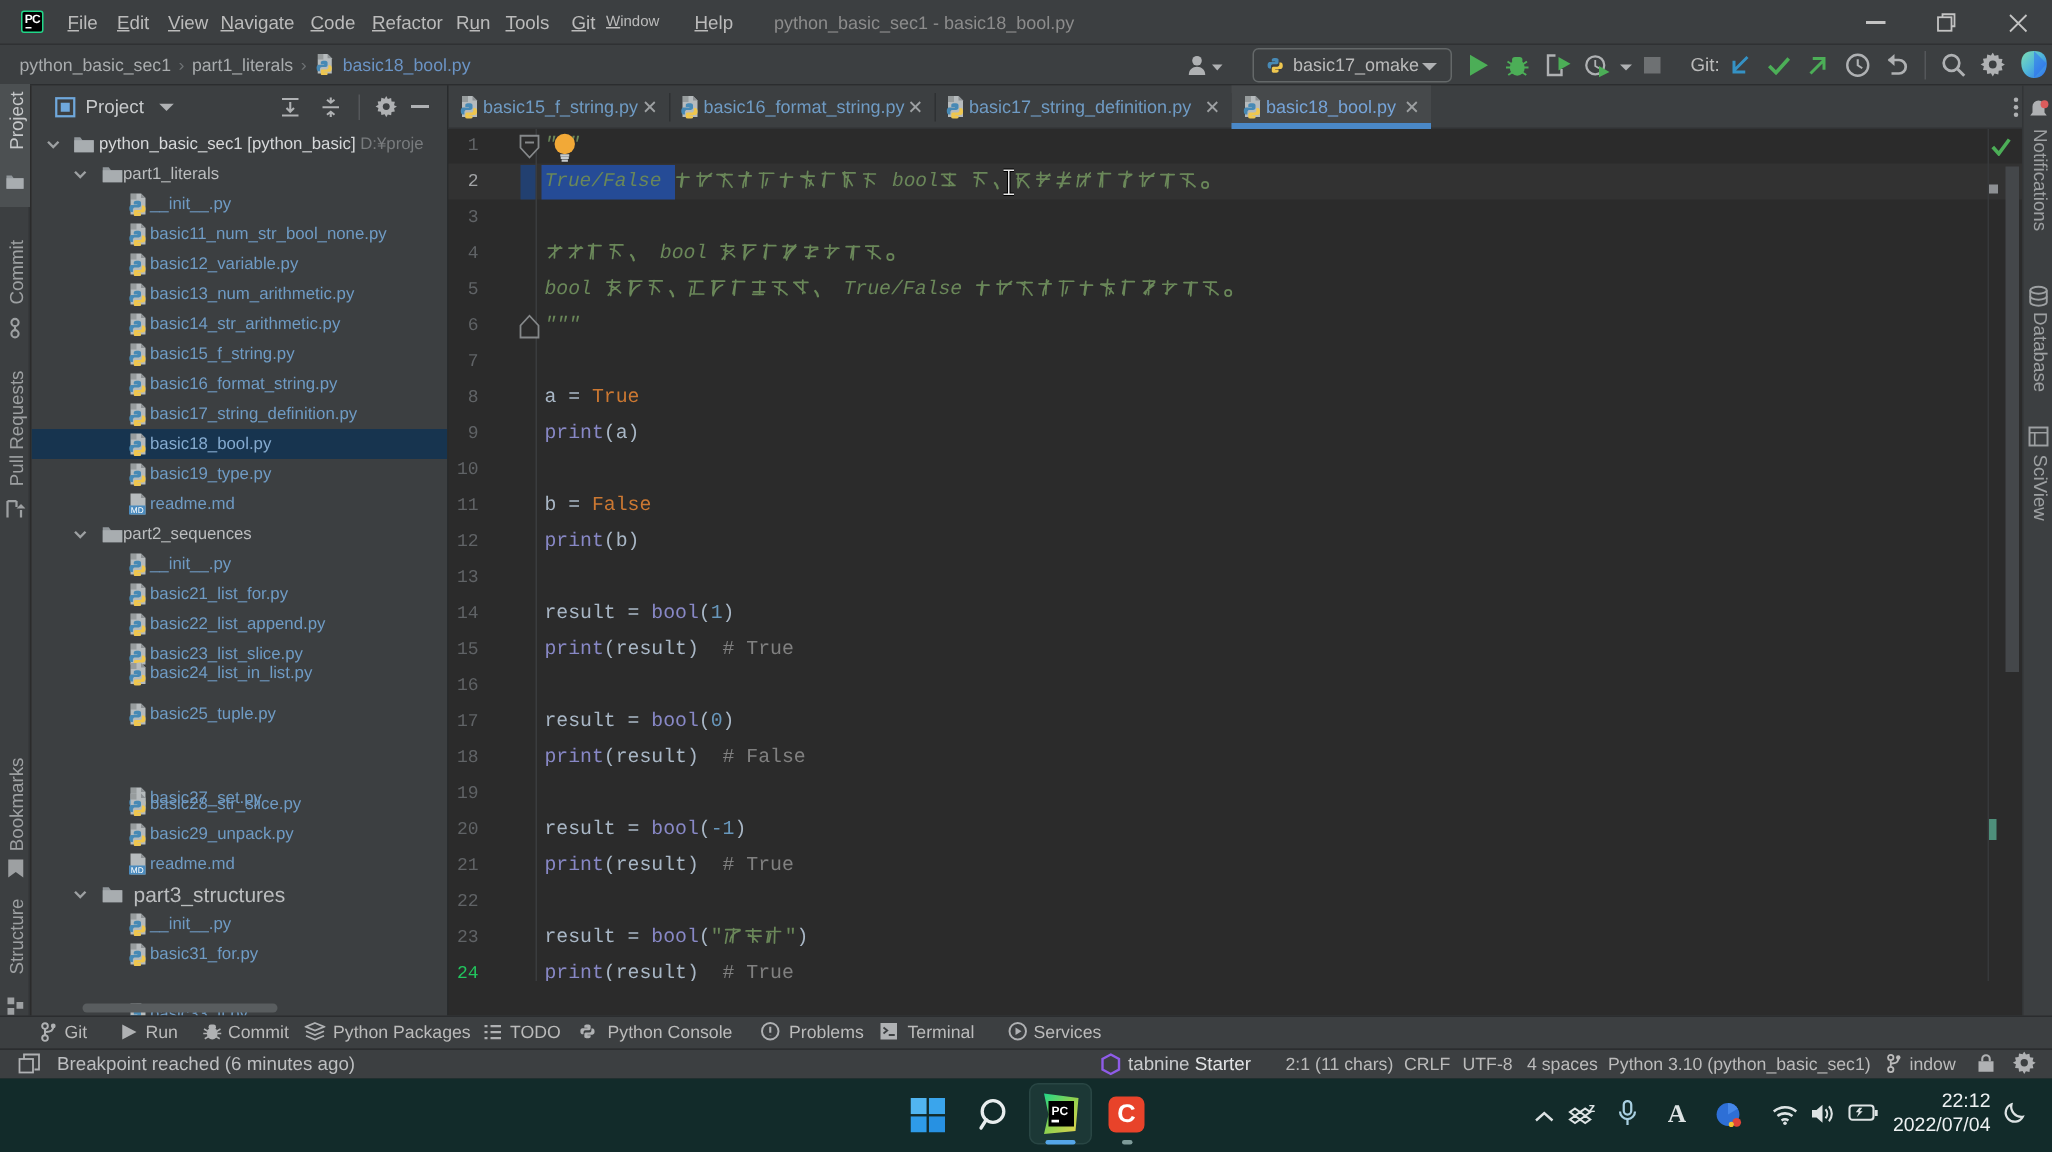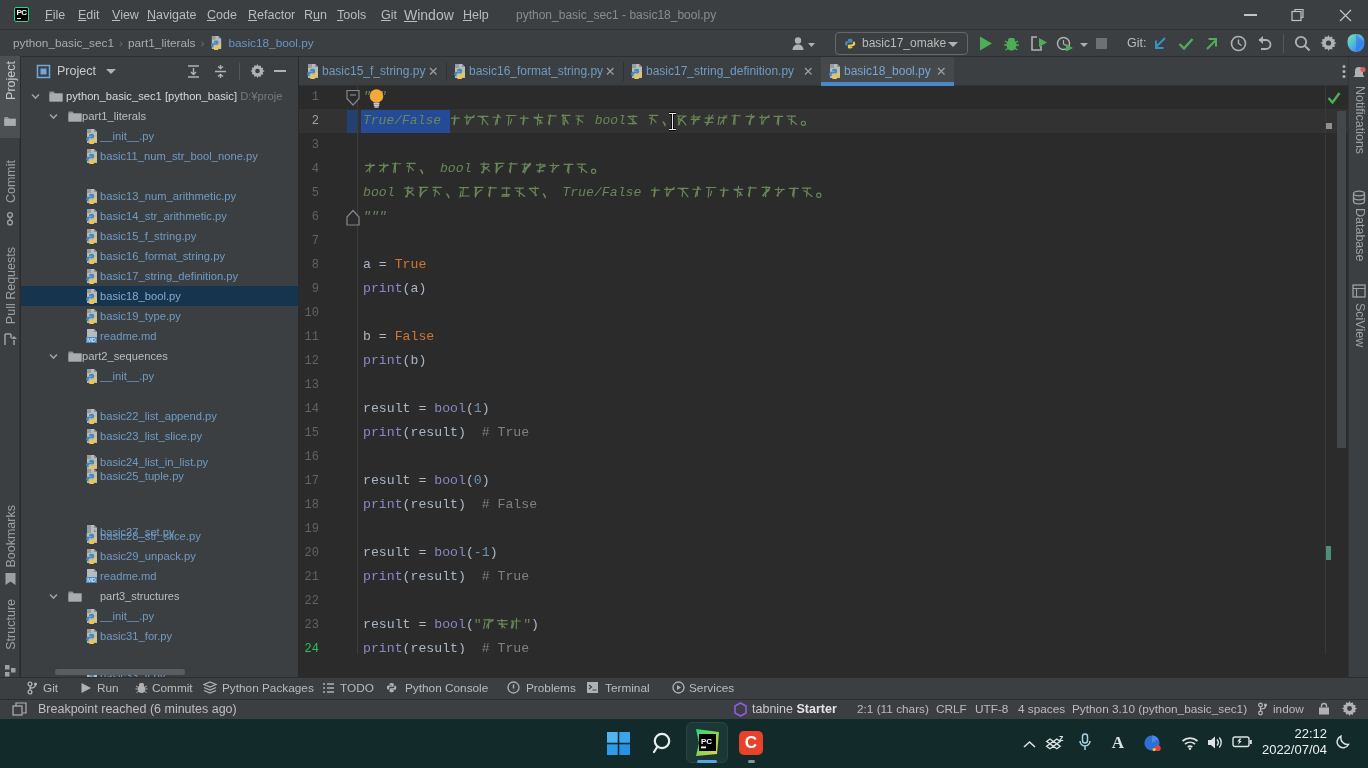--- a/index.html
+++ b/index.html
@@ -47,21 +47,21 @@
     <div class="abs" style="left:17px;top:17.5px;width:4px;height:1.5px;background:#fff"></div>
 <div class="abs tl" style="left:45px;top:0;height:30px;line-height:30px;font-size:12.5px"><span style="text-decoration:underline">F</span>ile</div>
 <div class="abs tl" style="left:78px;top:0;height:30px;line-height:30px;font-size:12.5px"><span style="text-decoration:underline">E</span>dit</div>
 <div class="abs tl" style="left:112px;top:0;height:46px;line-height:30px;font-size:12.5px"><span style="text-decoration:underline">V</span>iew</div>
 <div class="abs tl" style="left:147px;top:0;height:30px;line-height:30px;font-size:12.5px"><span style="text-decoration:underline">N</span>avigate</div>
 <div class="abs tl" style="left:207px;top:0;height:30px;line-height:30px;font-size:12.5px"><span style="text-decoration:underline">C</span>ode</div>
 <div class="abs tl" style="left:248px;top:0;height:30px;line-height:30px;font-size:12.5px"><span style="text-decoration:underline">R</span>efactor</div>
 <div class="abs tl" style="left:304px;top:0;height:30px;line-height:30px;font-size:12.5px">R<span style="text-decoration:underline">u</span>n</div>
 <div class="abs tl" style="left:337px;top:0;height:30px;line-height:30px;font-size:12.5px"><span style="text-decoration:underline">T</span>ools</div>
 <div class="abs tl" style="left:381px;top:0;height:30px;line-height:30px;font-size:12.5px"><span style="text-decoration:underline">G</span>it</div>
-<div class="abs tl" style="left:404px;top:0;height:30px;line-height:30px;font-size:14px"><span style="text-decoration:underline">W</span>indow</div>
+<div class="abs tl" style="left:404px;top:0;height:30px;line-height:30px;font-size:10px"><span style="text-decoration:underline">W</span>indow</div>
 <div class="abs tl" style="left:463px;top:0;height:30px;line-height:30px;font-size:12.5px"><span style="text-decoration:underline">H</span>elp</div>
 <div class="abs" style="left:516px;top:0;height:30px;line-height:30px;font-size:12px;color:#8C8C8C">python_basic_sec1 - basic18_bool.py</div>
 <div class="abs" style="left:1244px;top:14px;width:13px;height:1.5px;background:#C3C3C3"></div>
 <svg class="abs" style="left:1291px;top:8px" width="14" height="14">
       <rect x="1" y="3.5" width="9" height="9" fill="none" stroke="#C3C3C3" stroke-width="1.2"></rect>
       <path d="M4 3.5v-2h8v8h-2" fill="none" stroke="#C3C3C3" stroke-width="1.2"></path>
     </svg>
 <svg class="abs" style="left:1339px;top:9px" width="13" height="13">
       <path d="M1 1l11 11M12 1L1 12" stroke="#C3C3C3" stroke-width="1.2"></path>
     </svg>
@@ -233,20 +233,26 @@
           <use href="#pyfile"></use>
         </svg>
         <div class="abs" style="left:79px;top:0;height:20px;line-height:20px;font-size:11.2px;white-space:nowrap"><span style="color:#6F9BC4">__init__.py</span></div>
       </div>
 <div class="abs" style="left:0;top:60px;width:277px;height:20px">
         <svg class="abs" style="left:63px;top:2px" width="16" height="16" viewBox="0 0 16 16">
           <use href="#pyfile"></use>
         </svg>
         <div class="abs" style="left:79px;top:0;height:20px;line-height:20px;font-size:11.2px;white-space:nowrap"><span style="color:#6F9BC4">basic11_num_str_bool_none.py</span></div>
       </div>
+<div class="abs" style="left:0;top:80px;width:277px;height:20px">
+        <svg class="abs" style="left:63px;top:2px" width="16" height="16" viewBox="0 0 16 16">
+          <use href="#pyfile"></use>
+        </svg>
+        <div class="abs" style="left:79px;top:0;height:20px;line-height:20px;font-size:11.2px;white-space:nowrap"><span style="color:#6F9BC4">basic12_variable.py</span></div>
+      </div>
 <div class="abs" style="left:0;top:100px;width:277px;height:20px">
         <svg class="abs" style="left:63px;top:2px" width="16" height="16" viewBox="0 0 16 16">
           <use href="#pyfile"></use>
         </svg>
         <div class="abs" style="left:79px;top:0;height:20px;line-height:20px;font-size:11.2px;white-space:nowrap"><span style="color:#6F9BC4">basic13_num_arithmetic.py</span></div>
       </div>
 <div class="abs" style="left:0;top:120px;width:277px;height:20px">
         <svg class="abs" style="left:63px;top:2px" width="16" height="16" viewBox="0 0 16 16">
           <use href="#pyfile"></use>
         </svg>
@@ -297,33 +303,39 @@
           <use href="#folder"></use>
         </svg>
         <div class="abs" style="left:61px;top:0;height:20px;line-height:20px;font-size:11.2px;white-space:nowrap"><span style="color:#BBBDBF">part2_sequences</span></div>
       </div>
 <div class="abs" style="left:0;top:280px;width:277px;height:20px">
         <svg class="abs" style="left:63px;top:2px" width="16" height="16" viewBox="0 0 16 16">
           <use href="#pyfile"></use>
         </svg>
         <div class="abs" style="left:79px;top:0;height:20px;line-height:20px;font-size:11.2px;white-space:nowrap"><span style="color:#6F9BC4">__init__.py</span></div>
       </div>
+<div class="abs" style="left:0;top:300px;width:277px;height:20px">
+        <svg class="abs" style="left:63px;top:2px" width="16" height="16" viewBox="0 0 16 16">
+          <use href="#pyfile"></use>
+        </svg>
+        <div class="abs" style="left:79px;top:0;height:20px;line-height:20px;font-size:11.2px;white-space:nowrap"><span style="color:#6F9BC4">basic21_list_for.py</span></div>
+      </div>
 <div class="abs" style="left:0;top:320px;width:277px;height:20px">
         <svg class="abs" style="left:63px;top:2px" width="16" height="16" viewBox="0 0 16 16">
           <use href="#pyfile"></use>
         </svg>
         <div class="abs" style="left:79px;top:0;height:20px;line-height:20px;font-size:11.2px;white-space:nowrap"><span style="color:#6F9BC4">basic22_list_append.py</span></div>
       </div>
 <div class="abs" style="left:0;top:340px;width:277px;height:20px">
         <svg class="abs" style="left:63px;top:2px" width="16" height="16" viewBox="0 0 16 16">
           <use href="#pyfile"></use>
         </svg>
         <div class="abs" style="left:79px;top:0;height:20px;line-height:20px;font-size:11.2px;white-space:nowrap"><span style="color:#6F9BC4">basic23_list_slice.py</span></div>
       </div>
-<div class="abs" style="left:0;top:366px;width:277px;height:20px">
+<div class="abs" style="left:0;top:353px;width:277px;height:20px">
         <svg class="abs" style="left:63px;top:2px" width="16" height="16" viewBox="0 0 16 16">
           <use href="#pyfile"></use>
         </svg>
         <div class="abs" style="left:79px;top:0;height:20px;line-height:20px;font-size:11.2px;white-space:nowrap"><span style="color:#6F9BC4">basic24_list_in_list.py</span></div>
       </div>
 <div class="abs" style="left:0;top:380px;width:277px;height:20px">
         <svg class="abs" style="left:63px;top:2px" width="16" height="16" viewBox="0 0 16 16">
           <use href="#pyfile"></use>
         </svg>
         <div class="abs" style="left:79px;top:0;height:20px;line-height:20px;font-size:11.2px;white-space:nowrap"><span style="color:#6F9BC4">basic25_tuple.py</span></div>
@@ -352,21 +364,21 @@
         </svg>
         <div class="abs" style="left:79px;top:0;height:20px;line-height:20px;font-size:11.2px;white-space:nowrap"><span style="color:#6F9BC4">readme.md</span></div>
       </div>
 <div class="abs" style="left:0;top:500px;width:277px;height:20px">
         <svg class="abs" style="left:26px;top:4px" width="13" height="13">
           <path d="M3 4.5l3.5 3.5L10 4.5" stroke="#9DA0A2" stroke-width="1.6" fill="none"></path>
         </svg>
         <svg class="abs" style="left:46px;top:2px" width="16" height="16" viewBox="0 0 16 16">
           <use href="#folder"></use>
         </svg>
-        <div class="abs" style="left:79px;top:0;height:20px;line-height:20px;font-size:11px;white-space:nowrap"><span style="color:#BBBDBF">part3_structures</span></div>
+        <div class="abs" style="left:68px;top:0;height:20px;line-height:20px;font-size:14px;white-space:nowrap"><span style="color:#BBBDBF">part3_structures</span></div>
       </div>
 <div class="abs" style="left:0;top:520px;width:277px;height:20px">
         <svg class="abs" style="left:63px;top:2px" width="16" height="16" viewBox="0 0 16 16">
           <use href="#pyfile"></use>
         </svg>
         <div class="abs" style="left:79px;top:0;height:20px;line-height:20px;font-size:11.2px;white-space:nowrap"><span style="color:#6F9BC4">__init__.py</span></div>
       </div>
 <div class="abs" style="left:0;top:540px;width:277px;height:20px">
         <svg class="abs" style="left:63px;top:2px" width="16" height="16" viewBox="0 0 16 16">
           <use href="#pyfile"></use>
@@ -615,21 +627,21 @@
 <div class="abs tl" style="left:689px;top:677px;height:22px;line-height:22px">Services</div>
 <div class="bar" style="top:699px;height:20px;border-top:1px solid #2b2d2f"></div>
 <svg class="abs" style="left:12px;top:702px" width="15" height="14">
       <rect x="1" y="4" width="9" height="9" fill="none" stroke="#AFB1B3" stroke-width="1.2"></rect>
       <path d="M4 4V1h10v10h-3" fill="none" stroke="#AFB1B3" stroke-width="1.2"></path>
     </svg>
 <div class="abs tl" style="left:38px;top:699px;height:20px;line-height:20px;font-size:12.5px;color:#BDBFC1">Breakpoint reached (6 minutes ago)</div>
 <svg class="abs" style="left:733px;top:702px" width="15" height="15">
       <path d="M7.5 1l5.5 3v7l-5.5 3L2 11V4z" fill="none" stroke="#8F5CE8" stroke-width="1.6"></path>
     </svg>
-<div class="abs" style="left:752px;top:699px;height:20px;line-height:20px;font-size:12.5px;color:#C8CACC">tabnine <span style="font-weight:bold;color:#E2E4E6">Starter</span></div>
+<div class="abs" style="left:752px;top:699px;height:20px;line-height:20px;font-size:12.5px;color:#C8CACC">tabnine <span style="font-weight:normal;color:#E2E4E6">Starter</span></div>
 <div class="abs tl" style="left:857px;top:699px;height:20px;line-height:20px">2:1 (11 chars)</div>
 <div class="abs tl" style="left:936px;top:699px;height:20px;line-height:20px">CRLF</div>
 <div class="abs tl" style="left:975px;top:699px;height:20px;line-height:20px">UTF-8</div>
 <div class="abs tl" style="left:1018px;top:699px;height:20px;line-height:20px">4 spaces</div>
 <div class="abs tl" style="left:1072px;top:699px;height:20px;line-height:20px">Python 3.10 (python_basic_sec1)</div>
 <svg class="abs" style="left:1257px;top:702px" width="12" height="14">
       <circle cx="3.5" cy="3" r="1.8" fill="none" stroke="#BBB" stroke-width="1.2"></circle>
       <circle cx="3.5" cy="11" r="1.8" fill="none" stroke="#BBB" stroke-width="1.2"></circle>
       <path d="M3.5 5v4M4 7c2.8 0 4.5-1 4.5-3" stroke="#BBB" stroke-width="1.2" fill="none"></path>
       <circle cx="8.5" cy="3" r="1.5" fill="#BBB"></circle>

